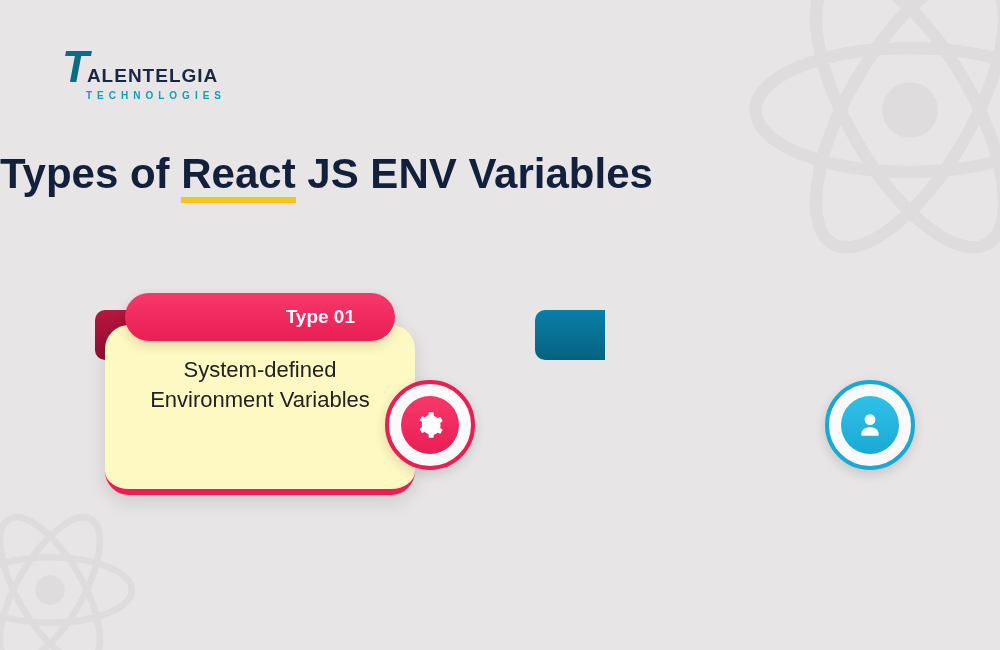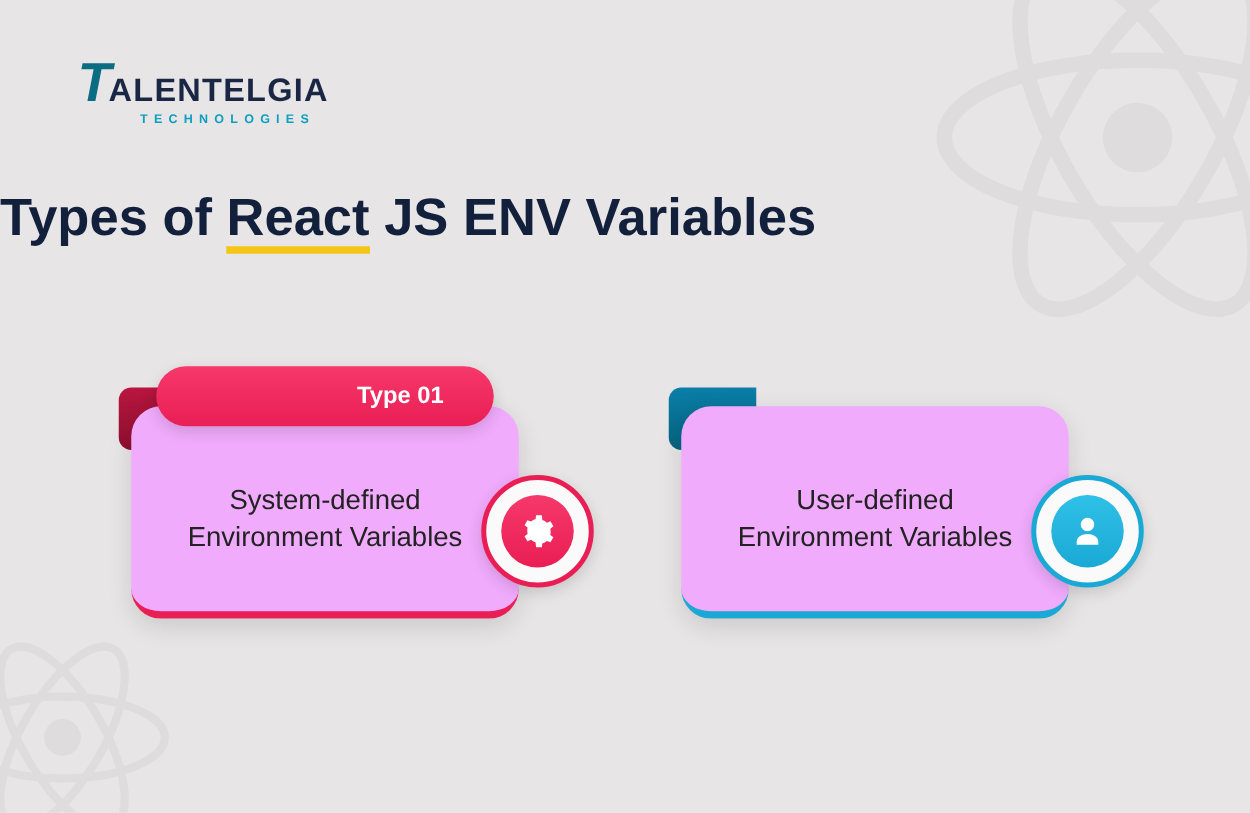--- a/index.html
+++ b/index.html
@@ -32,31 +32,31 @@
 }
 .logo-t {
   font-size: 44px;
   font-weight: 900;
   color: #0b6d83;
   font-style: italic;
   letter-spacing: -2px;
   position: relative;
 }
 .logo-text {
-  font-size: 26px;
+  font-size: 19px;
   font-weight: 900;
   color: #1a2744;
   letter-spacing: 1px;
 }
 .logo-sub {
   font-size: 10px;
   font-weight: 700;
   letter-spacing: 5px;
   color: #0b9fc0;
-  margin-left: 50px;
+  margin-left: 24px;
   margin-top: -2px;
 }
 
 .title {
   position: absolute;
   top: 150px;
   left: 0; right: 0;
   font-size: 42px;
   font-weight: 800;
   color: #12203c;
@@ -112,26 +112,26 @@
 }
 .card.pink .ribbon { background: linear-gradient(to bottom, #f6386a, #e91e54); }
 .card.blue .ribbon { background: linear-gradient(to bottom, #2fc0e8, #1aa9d4); }
 
 .body {
   position: absolute;
   top: 30px;
   left: 0;
   width: 310px;
   height: 170px;
-  background: #f0abfc;
+  background: #fef9c3;
   border-radius: 24px;
   border-bottom: 6px solid;
   z-index: 1;
   display: flex;
-  align-items: center;
+  align-items: flex-start;
   justify-content: center;
   padding: 30px 30px 15px 30px;
   box-shadow: 0 6px 20px rgba(0,0,0,0.12);
 }
 .card.pink .body { border-bottom-color: #e91e54; }
 .card.blue .body { border-bottom-color: #1aa9d4; }
 
 .body-text {
   font-size: 22px;
   font-weight: 400;
@@ -225,23 +225,20 @@
           <svg width="28" height="28" viewBox="0 0 24 24">
               <path d="M12 8a4 4 0 100 8 4 4 0 000-8zm0 6a2 2 0 110-4 2 2 0 010 4zm9-2a8.9 8.9 0 00-.2-1.8l2.1-1.6-2-3.5-2.5 1a9 9 0 00-3.1-1.8L15 1h-4l-.3 2.6a9 9 0 00-3.1 1.8l-2.5-1-2 3.5 2.1 1.6A9 9 0 005 12c0 .6.1 1.2.2 1.8l-2.1 1.6 2 3.5 2.5-1a9 9 0 003.1 1.8L11 23h4l.3-2.6a9 9 0 003.1-1.8l2.5 1 2-3.5-2.1-1.6c.1-.6.2-1.2.2-1.8z"></path>
             </svg>
         </div>
       </div>
     </div>
   </div>
 
   <div class="card blue">
     <div class="ribbon-back"></div>
-    <div class="body">
-      <div class="body-text">User-defined Environment Variables</div>
-    </div>
     <div class="knob-wrap">
       <div class="knob-outer">
         <div class="knob-inner">
           <svg width="26" height="26" viewBox="0 0 24 24">
               <path d="M12 12a5 5 0 100-10 5 5 0 000 10zm0 2c-4 0-8 2-8 6v2h16v-2c0-4-4-6-8-6z"></path>
             </svg>
         </div>
       </div>
     </div>
   </div>

